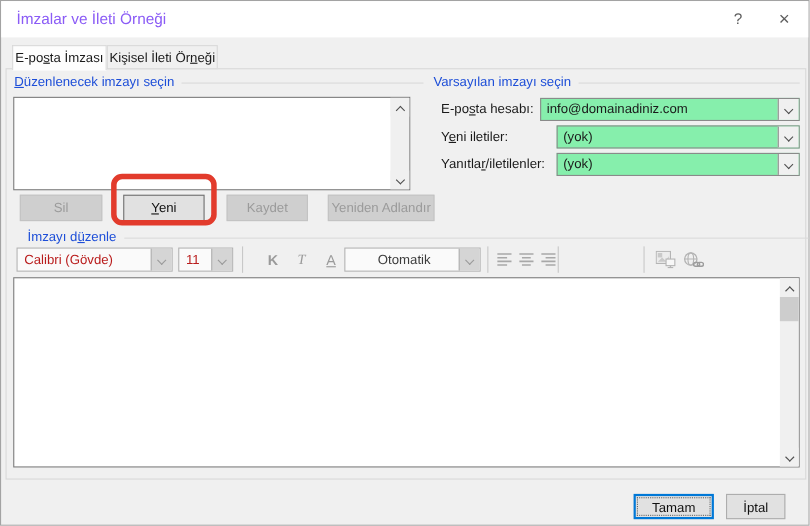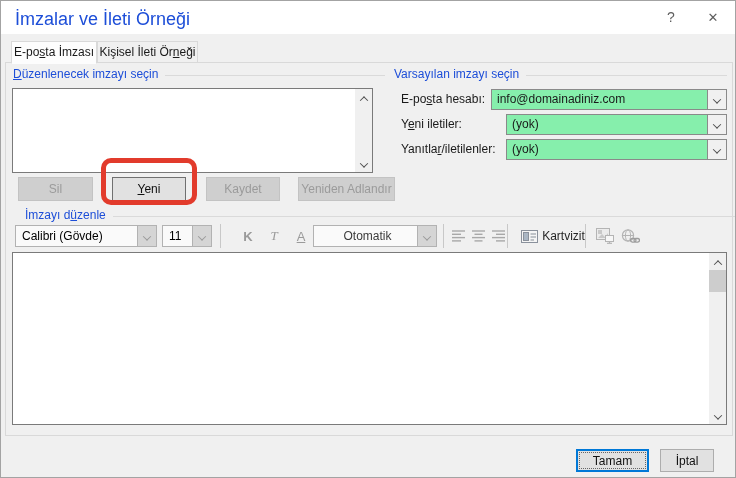--- a/index.html
+++ b/index.html
@@ -1,21 +1,21 @@
 <!DOCTYPE html>
 <html><head>
 <meta charset="utf-8">
 <style>
   html,body{margin:0;padding:0;background:#d8d8d8;}
   *{box-sizing:border-box;font-family:"Liberation Sans",sans-serif;}
   .window{position:relative;width:736px;height:478px;background:#f0f0f0;border:1px solid #a3a3a3;overflow:hidden;}
 
   
   .titlebar{position:absolute;left:0;top:0;width:100%;height:33px;background:#ffffff;}
-  .title{position:absolute;left:14px;top:8px;font-size:18px;color:#1d4ed8;}
+  .title{position:absolute;left:14px;top:8px;font-size:14px;color:#8b5cf6;}
   .cap-btn{position:absolute;top:6px;width:26px;height:21px;text-align:center;font-size:14px;color:#5f5f5f;line-height:21px;cursor:default;background:transparent;border:0;padding:0;}
   .cap-help{left:657px;}
   .cap-close{left:699px;font-size:13px;}
 
   
   .tabpage{position:absolute;left:4px;top:61px;width:728px;height:374px;border:1px solid #d9d9d9;background:#f0f0f0;}
   .tab{position:absolute;top:40px;height:22px;font-size:12px;color:#1a1a1a;text-align:center;line-height:21px;border:1px solid #d9d9d9;z-index:3;}
   .tab-active{left:10px;width:86px;background:#fdfdfd;border-bottom:1px solid #fdfdfd;height:23px;}
   .tab-inactive{left:96px;width:101px;background:#f0f0f0;}
 
@@ -41,21 +41,21 @@
 
   
   .field-label{position:absolute;font-size:12px;color:#1a1a1a;z-index:2;}
   .combo{position:absolute;background:#86efac;border:1px solid #8a8a8a;height:21px;z-index:2;}
   .combo .val{position:absolute;left:5px;top:0;right:20px;font-size:12px;line-height:19px;color:#1a1a1a;white-space:nowrap;overflow:hidden;}
   .combo .dd{position:absolute;right:0;top:0;bottom:0;width:19px;background:#f0f0f0;border:0;border-left:1px solid #8a8a8a;padding:0;text-align:center;}
   .combo .dd .cv{margin-top:1px;}
 
   
   .tb-combo{position:absolute;top:224px;height:22px;background:#fafafa;border:1px solid #b2b2b2;z-index:2;}
-  .tb-combo .val{position:absolute;left:6px;top:0;right:21px;font-size:12px;line-height:20px;color:#000000;white-space:nowrap;overflow:hidden;}
+  .tb-combo .val{position:absolute;left:6px;top:0;right:21px;font-size:12px;line-height:20px;color:#b91c1c;white-space:nowrap;overflow:hidden;}
   .tb-combo .dd{position:absolute;right:0;top:0;bottom:0;width:19px;background:#d5d5d5;border:0;border-left:1px solid #b2b2b2;padding:0;text-align:center;}
   .tb-sep{position:absolute;top:223px;width:1px;height:24px;background:#c8c8c8;z-index:2;}
   .fmt-btn{position:absolute;top:224px;width:22px;height:22px;border:0;background:transparent;font-size:13px;color:#9a9a9a;padding:0;z-index:2;}
   .tb-icon-btn{position:absolute;top:224px;height:22px;border:0;background:transparent;padding:0;z-index:2;display:flex;align-items:center;justify-content:center;}
   .card-btn{left:512px;width:80px;font-size:12px;color:#262626;gap:4px;}
 
   
   .editbox{position:absolute;left:11px;top:251px;width:715px;height:173px;background:#ffffff;border:1px solid #7a7a7a;z-index:2;}
 
   
@@ -186,30 +186,20 @@
           <line x1="0" y1="1" x2="13" y2="1"></line>
           <line x1="4" y1="4.3" x2="13" y2="4.3"></line>
           <line x1="0" y1="7.6" x2="13" y2="7.6"></line>
           <line x1="4" y1="10.9" x2="13" y2="10.9"></line>
         </g>
       </svg>
   </button>
 
   <div class="tb-sep" style="left:506px;"></div>
 
-  <button class="tb-icon-btn card-btn">
-    <svg width="17" height="13" viewBox="0 0 17 13">
-      <rect x="0.5" y="0.5" width="16" height="12" fill="#f5f5f5" stroke="#8a919c"></rect>
-      <rect x="2.5" y="2.5" width="5" height="8" fill="#aab6c4" stroke="#8a919c"></rect>
-      <line x1="9.5" y1="4" x2="15" y2="4" stroke="#9aa0a8" stroke-width="1.2"></line>
-      <line x1="9.5" y1="7" x2="15" y2="7" stroke="#9aa0a8" stroke-width="1.2"></line>
-      <line x1="9.5" y1="10" x2="13" y2="10" stroke="#9aa0a8" stroke-width="1.2"></line>
-    </svg>
-    <span>Kartvizit</span>
-  </button>
 
   <div class="tb-sep" style="left:584px;"></div>
 
   <button class="tb-icon-btn" style="left:592px;width:24px;">
     <svg width="19" height="16" viewBox="0 0 19 16">
       <rect x="0.5" y="0.5" width="13" height="11" fill="#ececec" stroke="#b4b4b4"></rect>
       <rect x="2" y="2" width="4" height="4" fill="#c9c9c9"></rect>
       <path d="M2 10 L6 6 L9 9 L12 5 L12 10 Z" fill="#c9c9c9"></path>
       <rect x="9.5" y="7.5" width="8" height="6" fill="#f7f7f7" stroke="#b4b4b4"></rect>
       <line x1="13.5" y1="13.5" x2="13.5" y2="15" stroke="#b4b4b4" stroke-width="1.2"></line>

